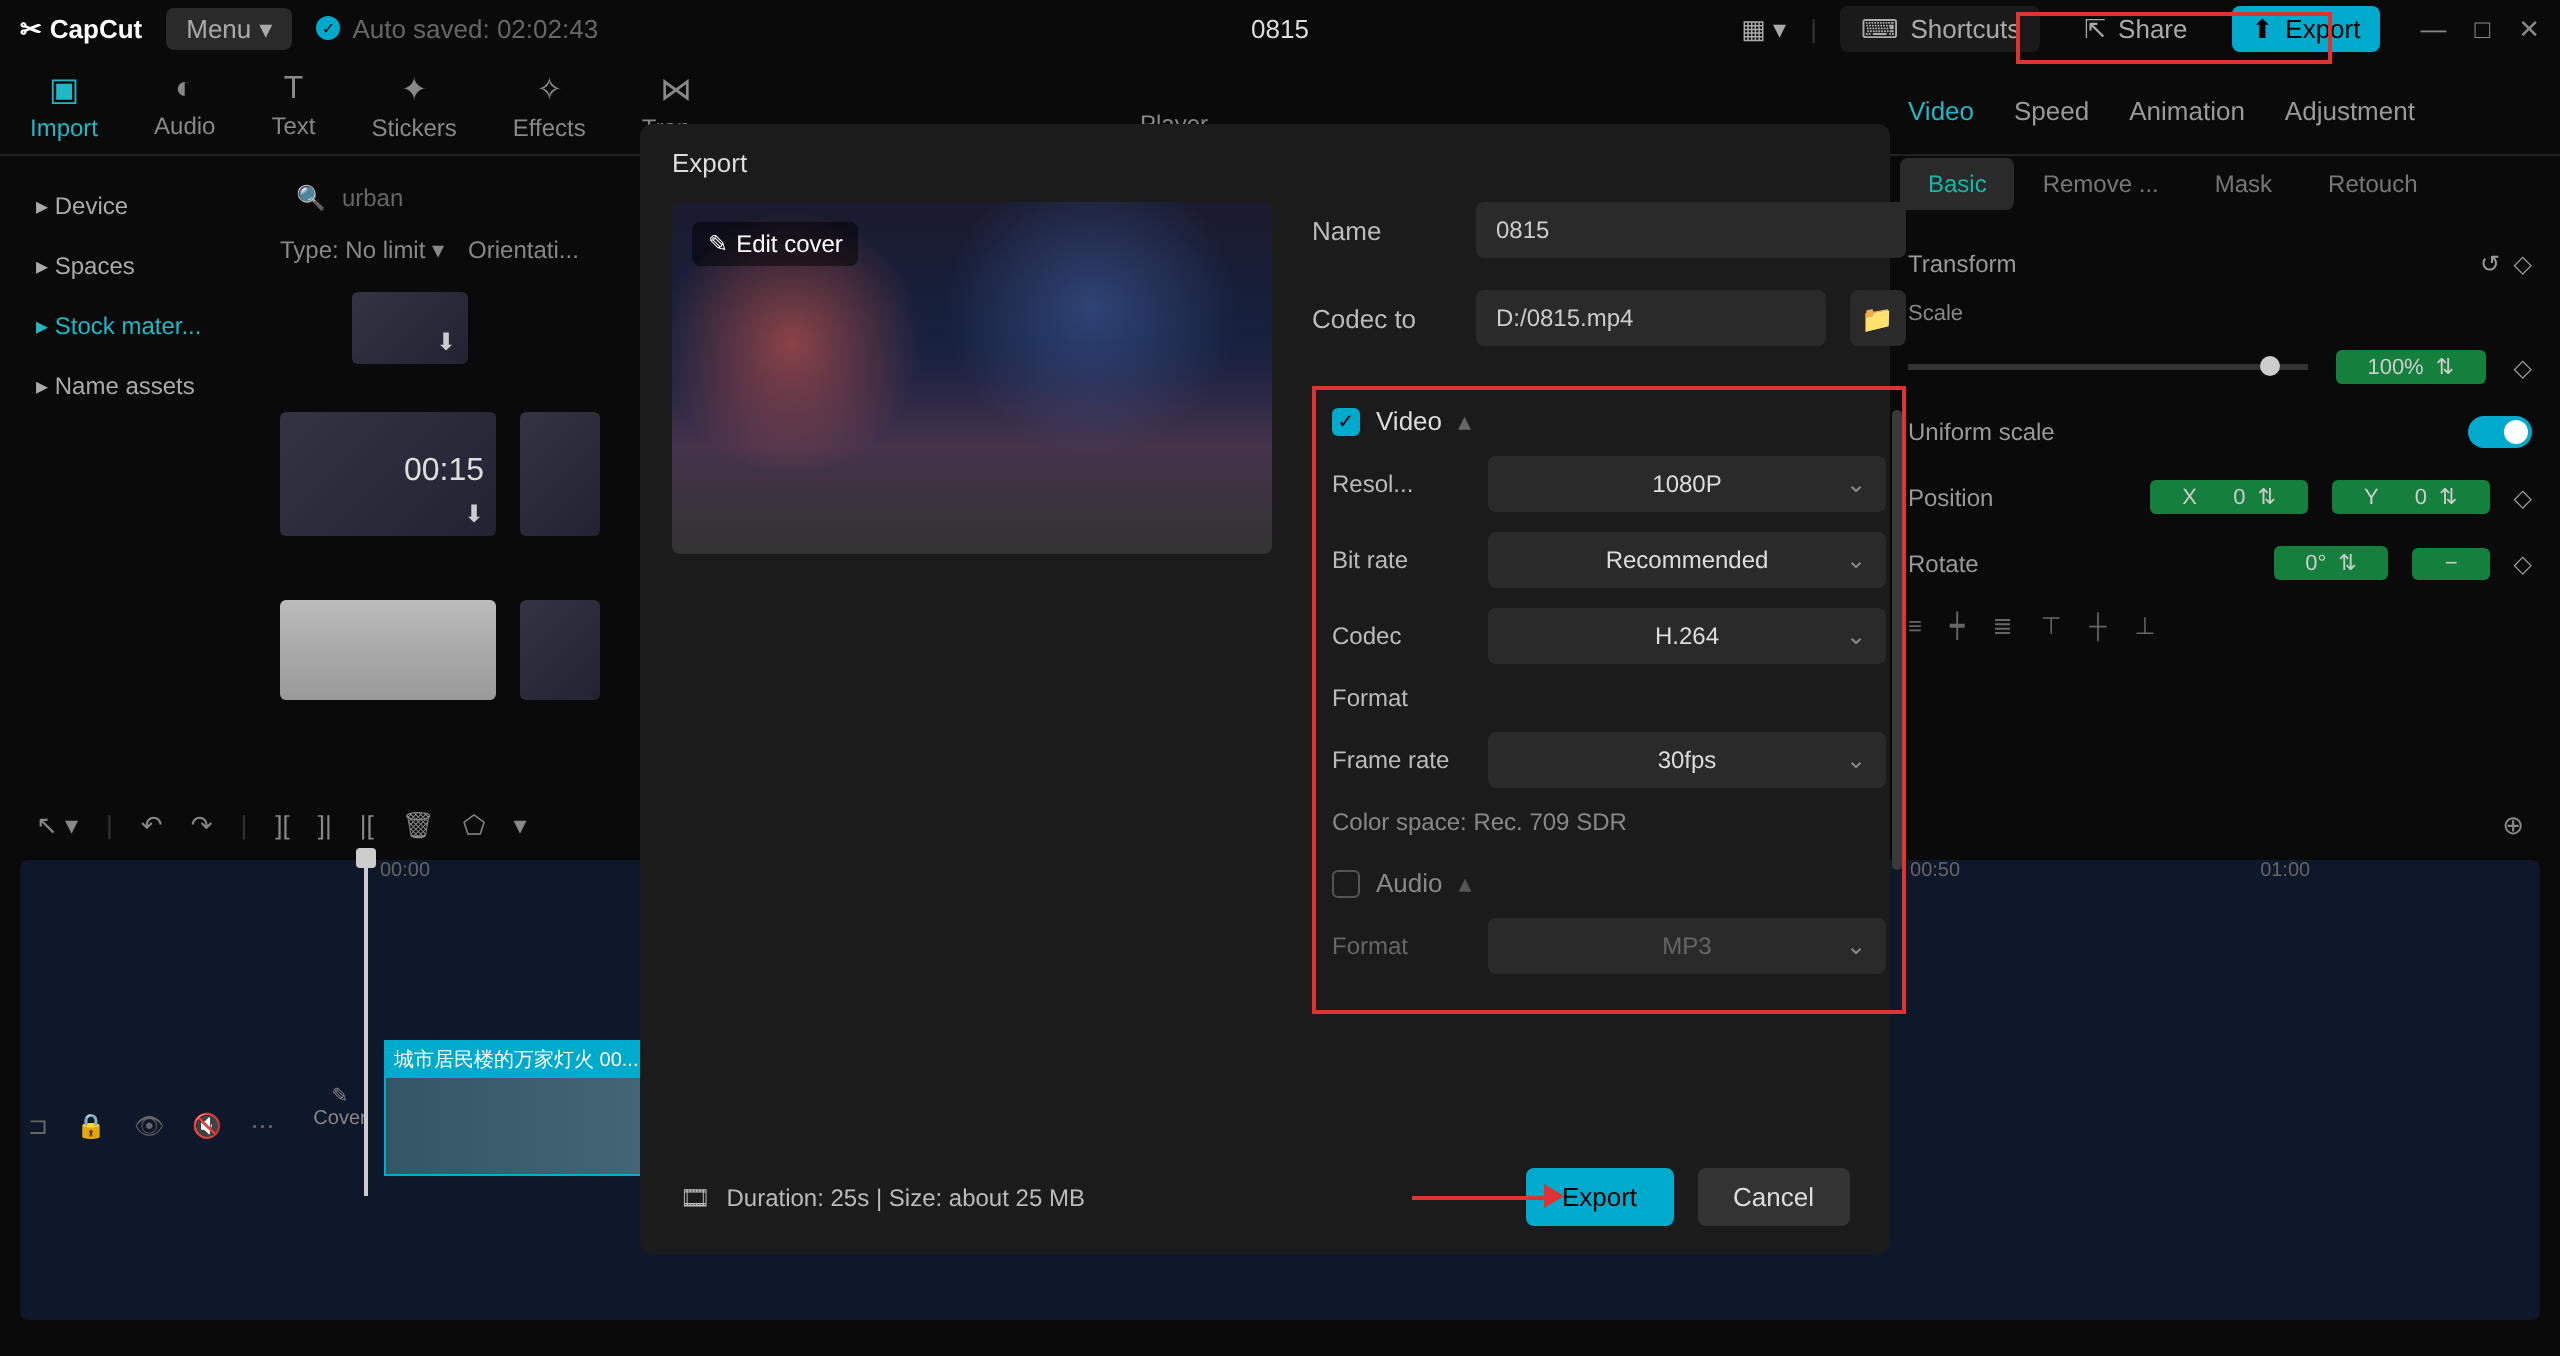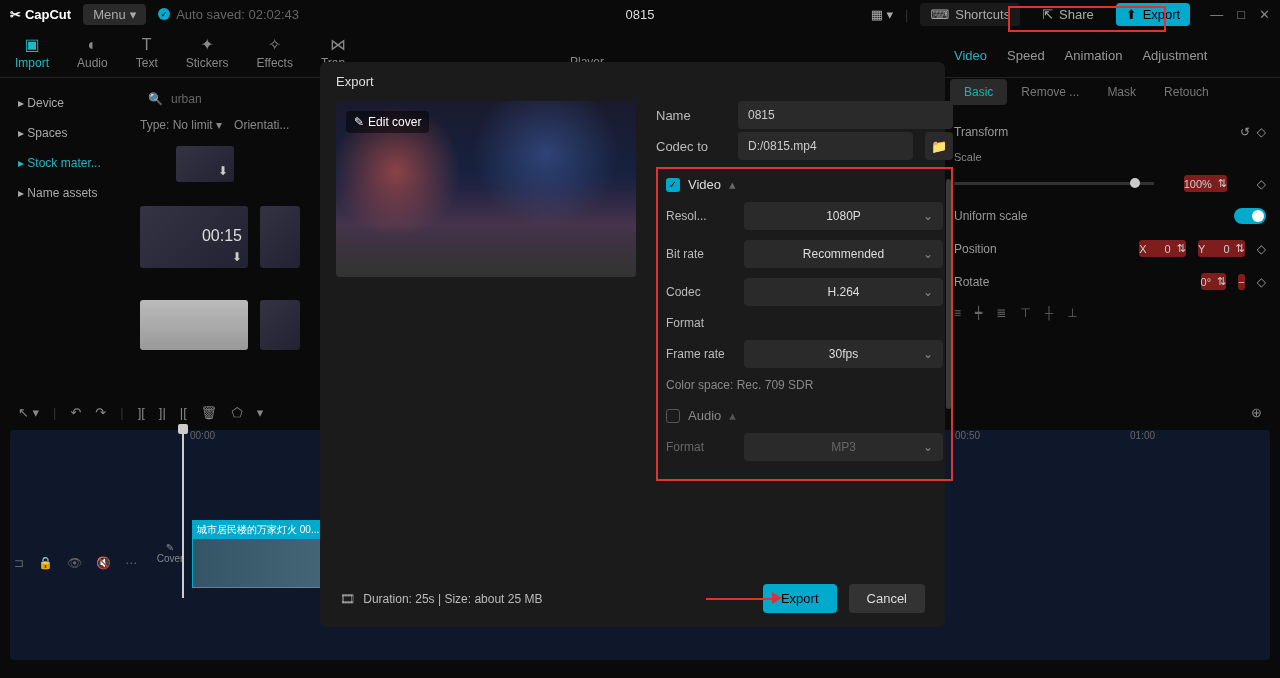--- a/index.html
+++ b/index.html
@@ -35,21 +35,21 @@
 .rp-tabs{display:flex;gap:20px;padding:8px 4px}
 .rp-tab{color:#999;font-size:13px}
 .rp-tab.active{color:#1fb8c4}
 .rp-subtabs{display:flex;margin-top:8px}
 .rp-sub{padding:6px 14px;color:#777;font-size:12px}
 .rp-sub.active{background:#2a2a2a;color:#14b8a6;border-radius:4px}
 .rp-section{padding:12px 4px;color:#999;font-size:12px}
 .rp-row{display:flex;align-items:center;justify-content:space-between;padding:8px 0}
 .slider-track{width:200px;height:3px;background:#333;position:relative}
 .slider-thumb{position:absolute;right:14px;top:-4px;width:10px;height:10px;border-radius:50%;background:#ccc}
-.val-box{background:#7f1d1d;padding:2px 0;border-radius:3px;font-size:11px;color:#ccc;display:inline-flex;align-items:flex-end;gap:6px}
+.val-box{background:#15803d;padding:2px 16px;border-radius:3px;font-size:11px;color:#ccc;display:inline-flex;align-items:flex-end;gap:6px}
 .toggle{width:32px;height:16px;background:#0ac;border-radius:8px;position:relative}
 .toggle::after{content:"";position:absolute;right:2px;top:2px;width:12px;height:12px;background:#fff;border-radius:50%}
 .xy-row{display:flex;gap:12px;align-items:center}
 .timeline-tools{position:absolute;left:10px;top:398px;right:10px;height:28px;display:flex;align-items:center;gap:14px;padding:0 8px;color:#888}
 .timeline{position:absolute;left:10px;top:430px;right:10px;height:230px;background:#0f172a;border-radius:4px}
 .ruler{height:20px;display:flex;color:#666;font-size:10px;padding-left:180px;gap:150px}
 .track{position:absolute;left:182px;top:90px;width:138px;height:68px;background:linear-gradient(90deg,#335566,#446677);border:1px solid #0ac}
 .track-label{position:absolute;top:0;left:0;right:0;background:#0ac;color:#fff;font-size:10px;padding:2px 4px;white-space:nowrap;overflow:hidden}
 .cover-btn{position:absolute;left:142px;top:112px;width:36px;height:36px;color:#888;font-size:10px;text-align:center}
 .left-tools{position:absolute;left:14px;top:556px;display:flex;gap:14px;color:#666;font-size:12px}
@@ -60,21 +60,21 @@
 .dialog{position:absolute;left:320px;top:62px;width:625px;height:565px;background:#1b1b1b;border-radius:6px;z-index:20;display:flex;flex-direction:column}
 .dlg-title{padding:12px 16px;color:#ddd;font-size:13px}
 .dlg-body{display:flex;flex:1;padding:0 16px;gap:20px}
 .cover-col{width:300px}
 .cover-img{width:300px;height:176px;background:linear-gradient(180deg,#1a1a2e 0%,#16213e 40%,#3a2a4a 70%,#0f1929 100%);border-radius:4px;position:relative;overflow:hidden}
 .cover-img::before{content:"";position:absolute;inset:0;background:
  radial-gradient(circle at 20% 40%,rgba(255,100,80,.5) 0%,transparent 25%),
  radial-gradient(circle at 70% 30%,rgba(100,150,255,.3) 0%,transparent 30%),
  linear-gradient(0deg,rgba(255,200,100,.15) 0%,transparent 50%)}
 .edit-cover{position:absolute;top:10px;left:10px;background:rgba(0,0,0,.5);color:#fff;padding:4px 8px;border-radius:4px;font-size:12px;display:flex;align-items:center;gap:4px}
-.form-col{flex:1;display:flex;flex-direction:column;gap:3px}
+.form-col{flex:1;display:flex;flex-direction:column;gap:16px}
 .form-row{display:flex;align-items:center;gap:12px}
 .form-label{width:70px;color:#bbb;font-size:13px}
 .form-input{flex:1;background:#2a2a2a;border:none;color:#ccc;padding:7px 10px;border-radius:4px;font-size:12px}
 .folder-btn{width:28px;height:28px;background:#2a2a2a;border-radius:4px;display:flex;align-items:center;justify-content:center;color:#ccc}
 .red-box2{border:2px solid #d33;padding:8px 8px 8px 8px;margin-top:4px;position:relative}
 .section-head{display:flex;align-items:center;gap:8px;margin-bottom:10px}
 .chk{width:14px;height:14px;background:#0ac;border-radius:3px;display:inline-flex;align-items:center;justify-content:center;font-size:10px;color:#000}
 .chk.off{background:transparent;border:1px solid #555}
 .sect-title{color:#ddd;font-size:13px;font-weight:500}
 .opt-row{display:flex;align-items:center;margin-bottom:10px}

